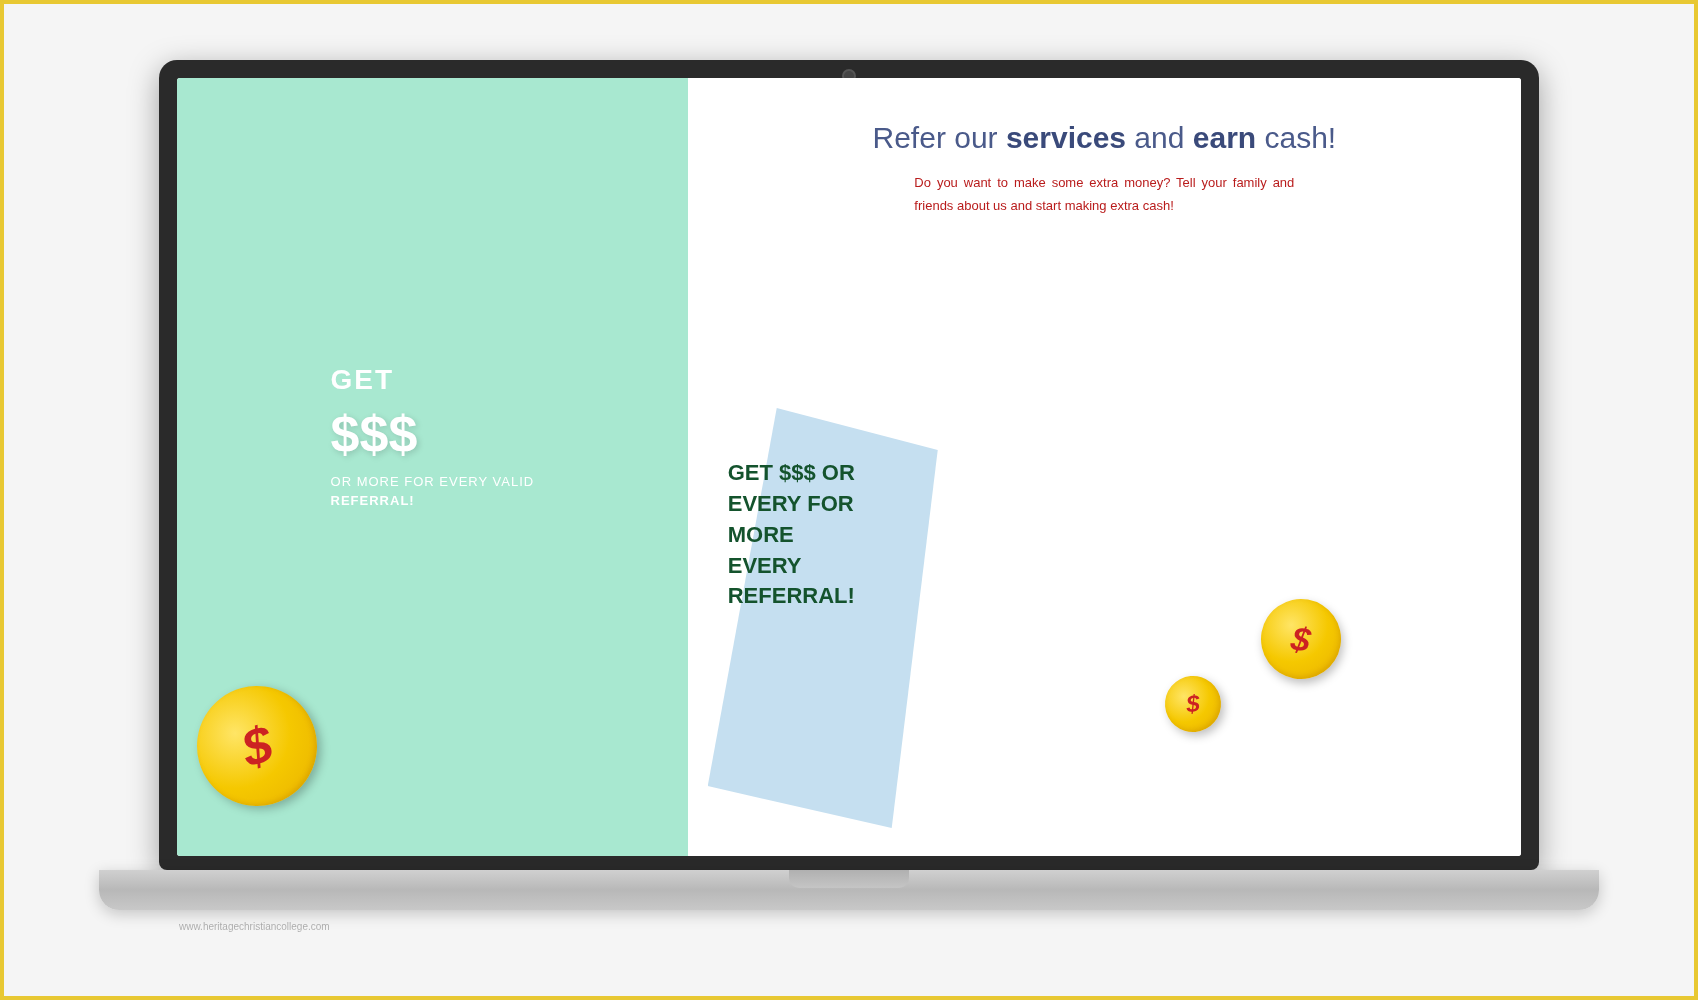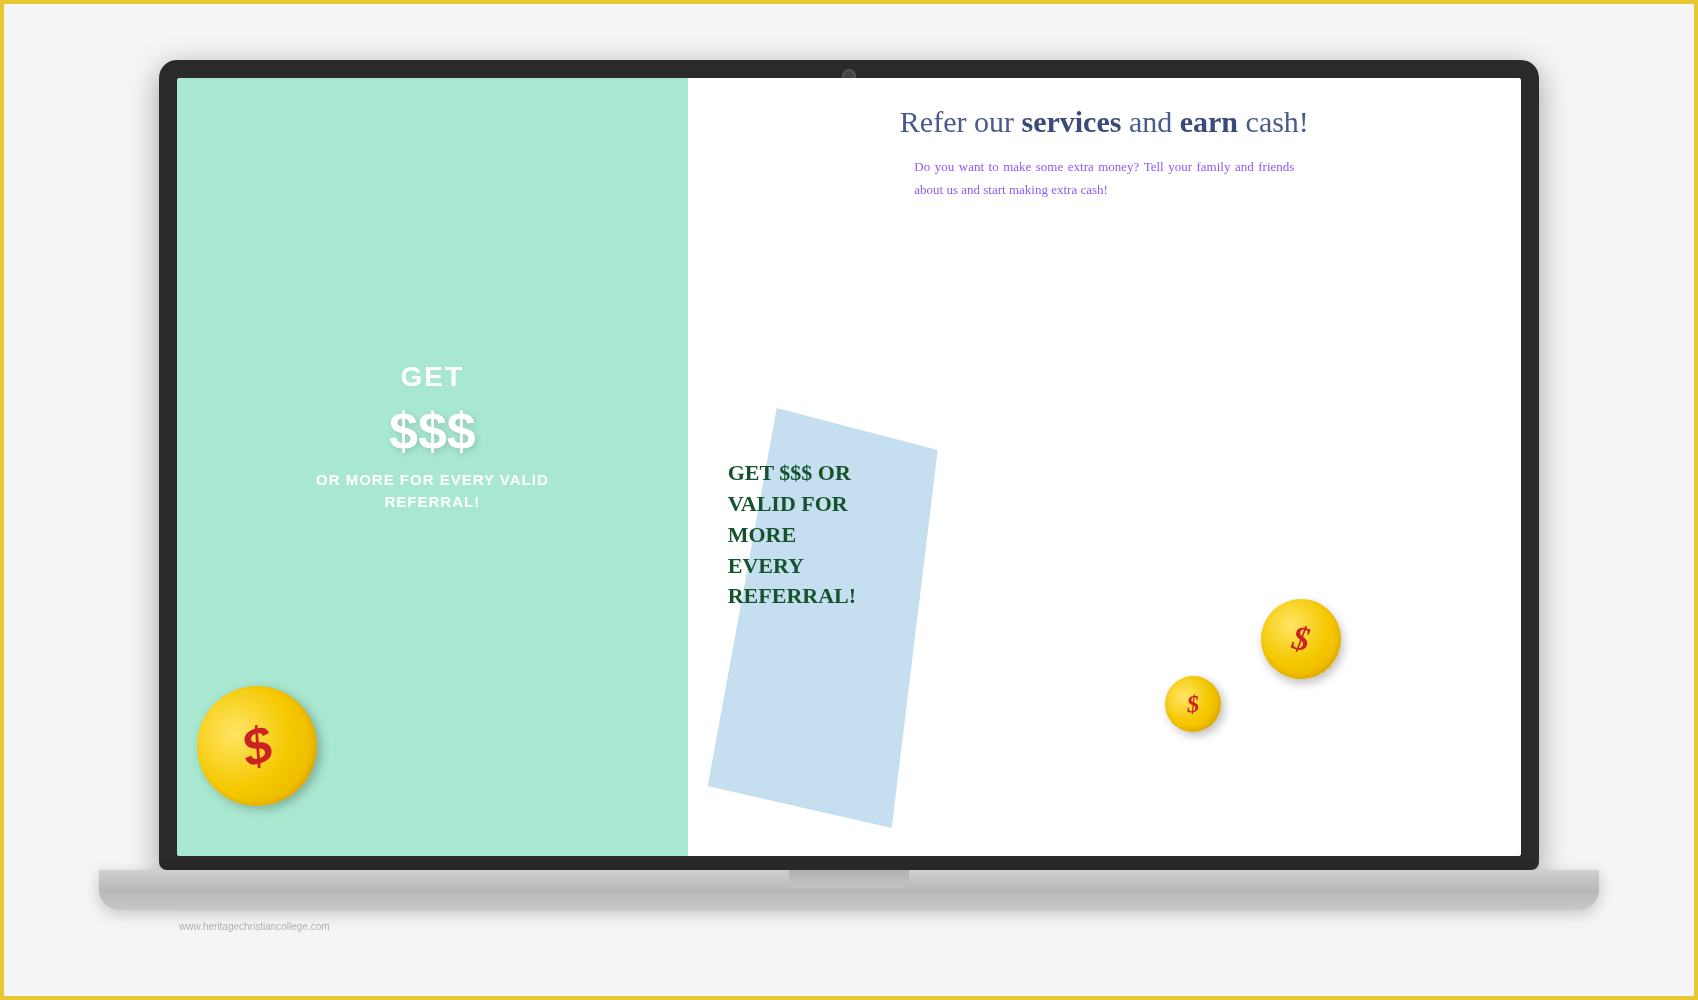--- a/index.html
+++ b/index.html
@@ -63,21 +63,21 @@
       background: #a8e8d0;
       position: relative;
       display: flex;
       flex-direction: column;
       align-items: center;
       justify-content: center;
       overflow: visible;
     }
 
     .left-panel-content {
-      text-align: center;
+      text-align: left;
       color: white;
       padding: 20px;
       margin-top: -60px;
     }
 
     .get-text {
       font-size: 28px;
       font-weight: 600;
       letter-spacing: 2px;
       margin-bottom: 8px;
@@ -85,38 +85,37 @@
 
     .dollar-large {
       font-size: 52px;
       font-weight: 700;
       color: white;
       text-shadow: 2px 2px 6px rgba(0,0,0,0.15);
       margin-bottom: 8px;
     }
 
     .referral-text-left {
-      font-size: 15px;
-      font-weight: 700;
+      font-size: 13px;
+      font-weight: 400;
       letter-spacing: 1px;
       line-height: 1.5;
       text-transform: uppercase;
     }
 
     
     .right-panel {
       width: 62%;
       height: 100%;
       background: white;
       position: relative;
       display: flex;
       flex-direction: column;
-      padding: 24px 50px 30px 80px;
+      padding: 40px 50px 30px 80px;
       overflow: hidden;
-      font-family: Liberation Serif, serif;
     }
 
     .header-section {
       text-align: center;
       margin-bottom: 20px;
       margin-left: -30px;
     }
 
     .main-title {
       font-size: 30px;
@@ -126,21 +125,21 @@
       margin-bottom: 14px;
     }
 
     .main-title strong {
       font-weight: 800;
       color: #3a4a7a;
     }
 
     .subtitle-text {
       font-size: 13px;
-      color: #8b5cf6;
+      color: #b91c1c;
       line-height: 1.8;
       text-align: justify;
       max-width: 380px;
       margin: 0 auto;
     }
 
     
     .right-bottom {
       position: absolute;
       bottom: 0;
@@ -289,21 +288,21 @@
           </div>
           <p class="subtitle-text">Do you want to make some extra money? Tell your family and friends about us and start making extra cash!</p>
         </div>
 
         <div class="right-bottom">
 
           <div class="blue-shape-right"></div>
 
           <div class="right-text-content">
             <span>GET $$$ OR</span><br>
-            <span>VALID FOR</span><br>
+            <span>EVERY FOR</span><br>
             <span>MORE</span><br>
             <span>EVERY</span><br>
             <strong class="referral-bold">REFERRAL!</strong>
           </div>
 
           <div class="coin coin-medium"></div>
 
           <div class="coin coin-small"></div>
         </div>
       </div>

